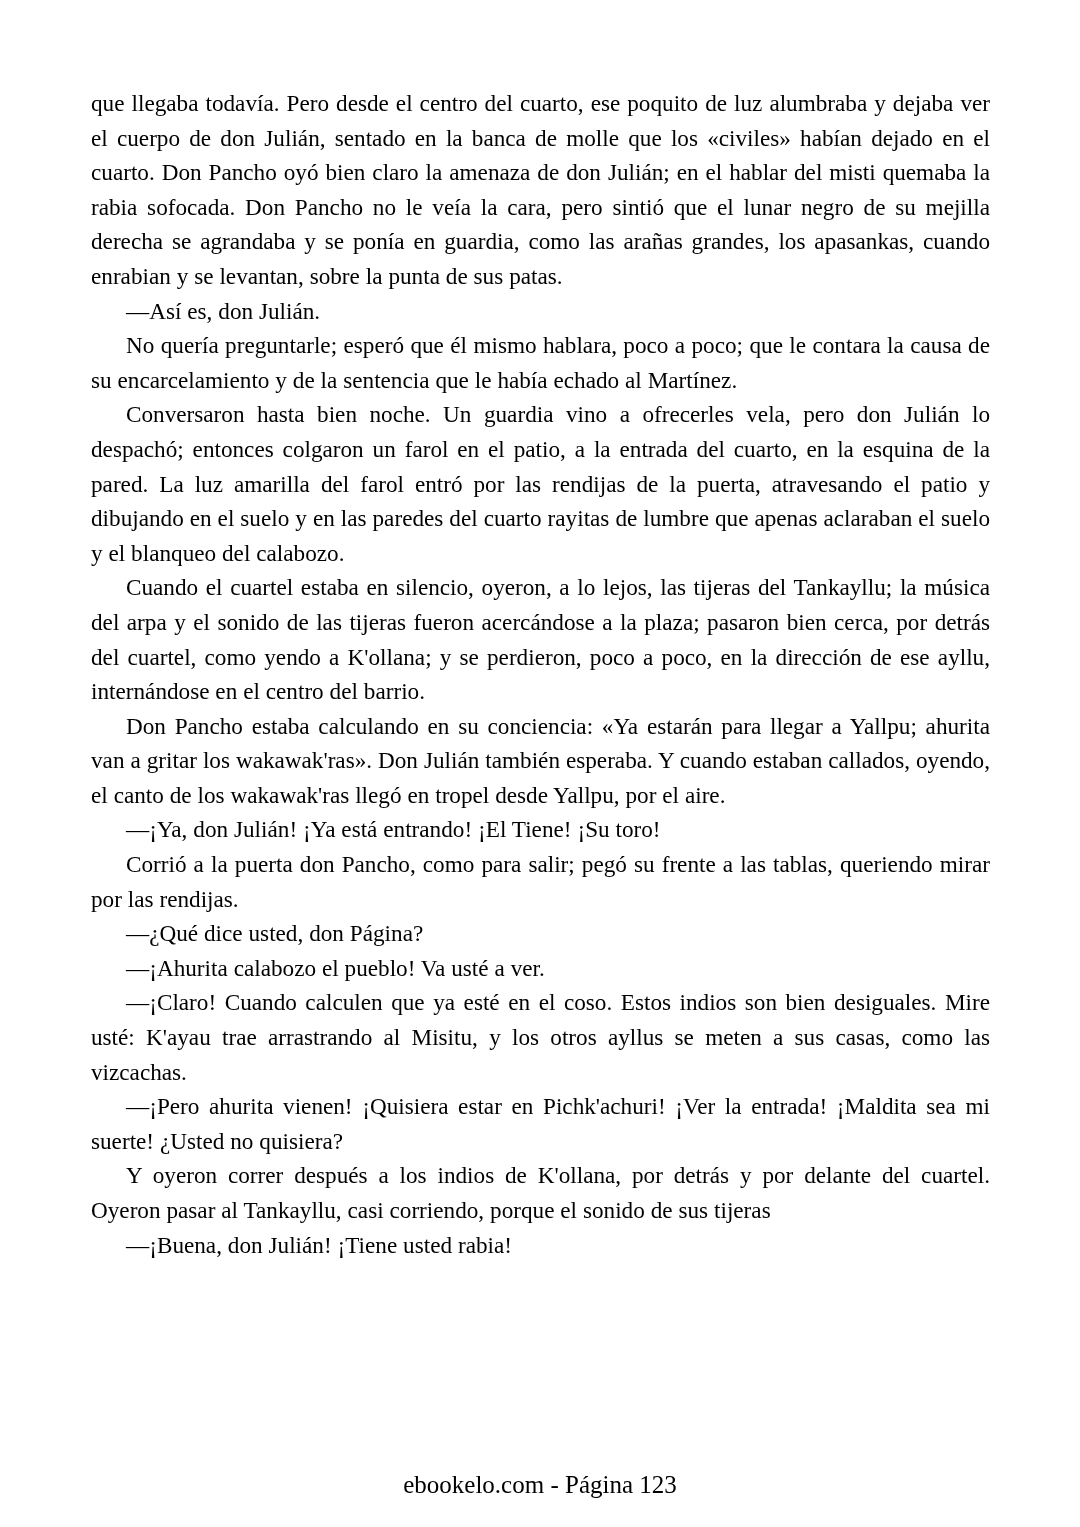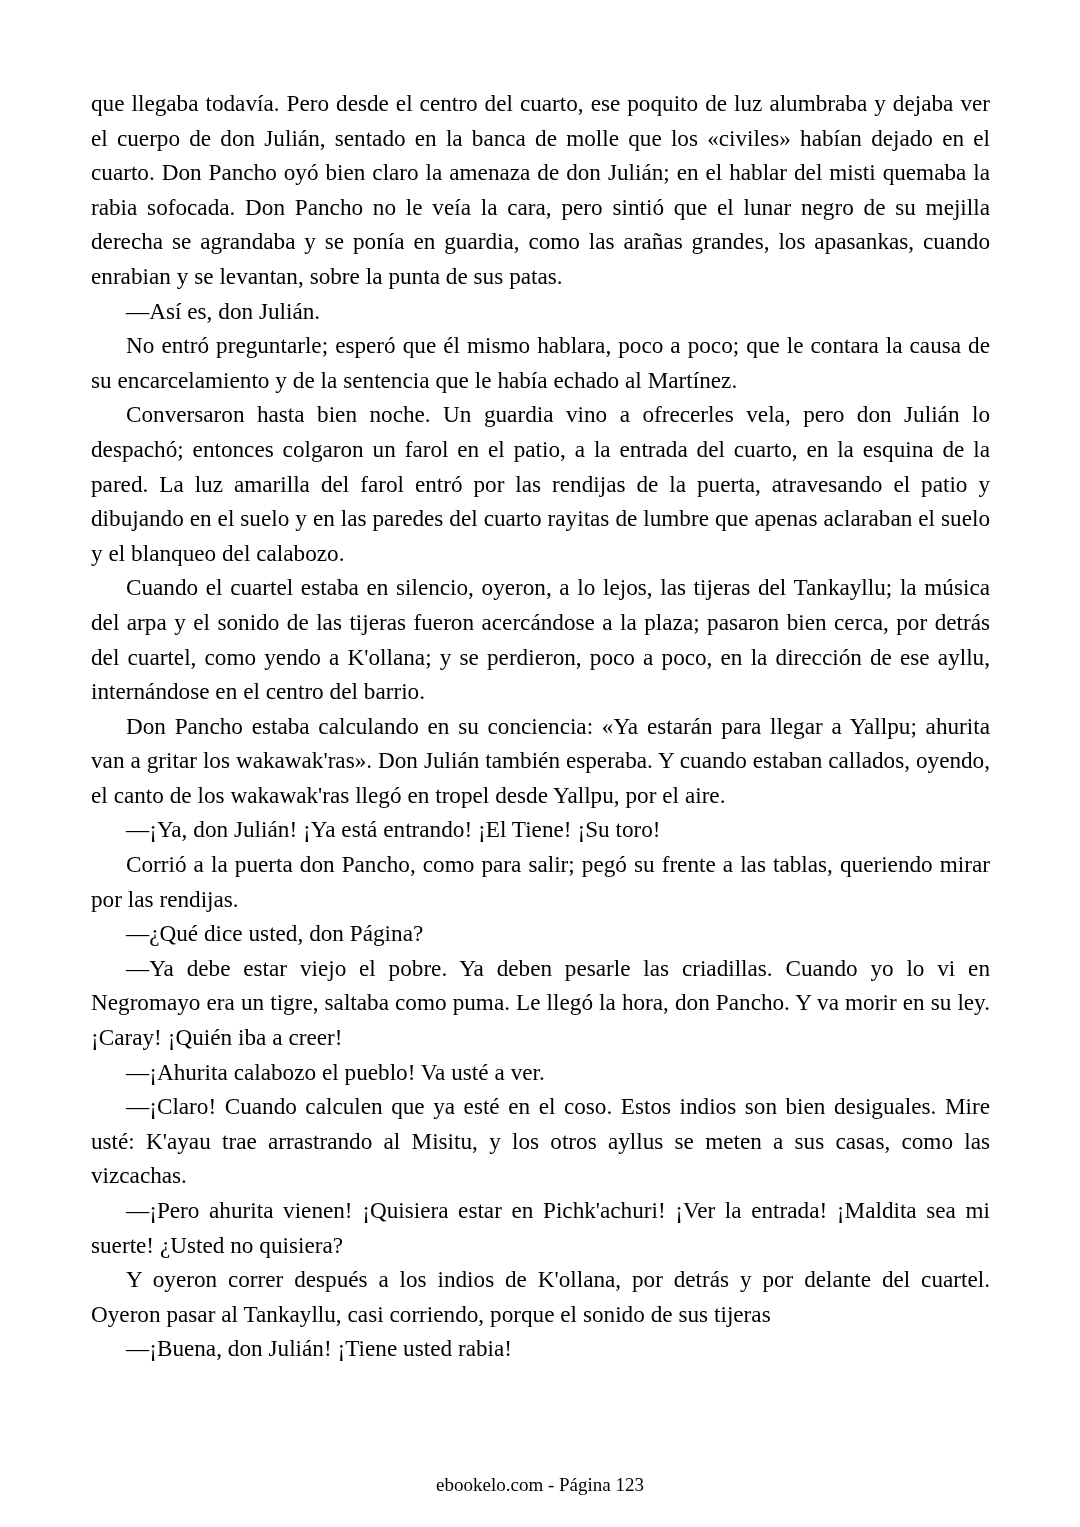--- a/index.html
+++ b/index.html
@@ -45,42 +45,41 @@
   p.para.no-indent {
     text-indent: 0;
   }
   
   .footer {
     position: absolute;
     left: 0;
     top: 1470px;
     width: 1080px;
     text-align: center;
-    font-size: 19px;
+    font-size: 25px;
     line-height: 30px;
     font-family: "Liberation Serif", "DejaVu Serif", serif;
     color: #000000;
   }
 </style>
 </head>
 <body>
 
 <div class="page">
 
   <div class="text-column">
     <p class="para no-indent">que llegaba todavía. Pero desde el centro del cuarto, ese poquito de luz alumbraba y dejaba ver el cuerpo de don Julián, sentado en la banca de molle que los «civiles» habían dejado en el cuarto. Don Pancho oyó bien claro la amenaza de don Julián; en el hablar del misti quemaba la rabia sofocada. Don Pancho no le veía la cara, pero sintió que el lunar negro de su mejilla derecha se agrandaba y se ponía en guardia, como las arañas grandes, los apasankas, cuando enrabian y se levantan, sobre la punta de sus patas.</p>
     <p class="para">—Así es, don Julián.</p>
-    <p class="para">No entró preguntarle; esperó que él mismo hablara, poco a poco; que le contara la causa de su encarcelamiento y de la sentencia que le había echado al Martínez.</p>
+    <p class="para">No quería preguntarle; esperó que él mismo hablara, poco a poco; que le contara la causa de su encarcelamiento y de la sentencia que le había echado al Martínez.</p>
     <p class="para">Conversaron hasta bien noche. Un guardia vino a ofrecerles vela, pero don Julián lo despachó; entonces colgaron un farol en el patio, a la entrada del cuarto, en la esquina de la pared. La luz amarilla del farol entró por las rendijas de la puerta, atravesando el patio y dibujando en el suelo y en las paredes del cuarto rayitas de lumbre que apenas aclaraban el suelo y el blanqueo del calabozo.</p>
     <p class="para">Cuando el cuartel estaba en silencio, oyeron, a lo lejos, las tijeras del Tankayllu; la música del arpa y el sonido de las tijeras fueron acercándose a la plaza; pasaron bien cerca, por detrás del cuartel, como yendo a K'ollana; y se perdieron, poco a poco, en la dirección de ese ayllu, internándose en el centro del barrio.</p>
     <p class="para">Don Pancho estaba calculando en su conciencia: «Ya estarán para llegar a Yallpu; ahurita van a gritar los wakawak'ras». Don Julián también esperaba. Y cuando estaban callados, oyendo, el canto de los wakawak'ras llegó en tropel desde Yallpu, por el aire.</p>
     <p class="para">—¡Ya, don Julián! ¡Ya está entrando! ¡El Tiene! ¡Su toro!</p>
     <p class="para">Corrió a la puerta don Pancho, como para salir; pegó su frente a las tablas, queriendo mirar por las rendijas.</p>
     <p class="para">—¿Qué dice usted, don Página?</p>
-    <p class="para">—Ya debe estar viejo el pobre. Ya deben pesarle las criadillas. Cuando yo lo vi en Negromayo era un tigre, saltaba como puma. Le llegó la hora, don Pancho. Y va morir en su ley. ¡Caray! ¡Quién iba a creer!</p>
     <p class="para">—¡Ahurita calabozo el pueblo! Va usté a ver.</p>
     <p class="para">—¡Claro! Cuando calculen que ya esté en el coso. Estos indios son bien desiguales. Mire usté: K'ayau trae arrastrando al Misitu, y los otros ayllus se meten a sus casas, como las vizcachas.</p>
     <p class="para">—¡Pero ahurita vienen! ¡Quisiera estar en Pichk'achuri! ¡Ver la entrada! ¡Maldita sea mi suerte! ¿Usted no quisiera?</p>
     <p class="para">Y oyeron correr después a los indios de K'ollana, por detrás y por delante del cuartel. Oyeron pasar al Tankayllu, casi corriendo, porque el sonido de sus tijeras</p>
     <p class="para">—¡Buena, don Julián! ¡Tiene usted rabia!</p>
   </div>
 
   <div class="footer">ebookelo.com - Página 123</div>
 
 </div>

